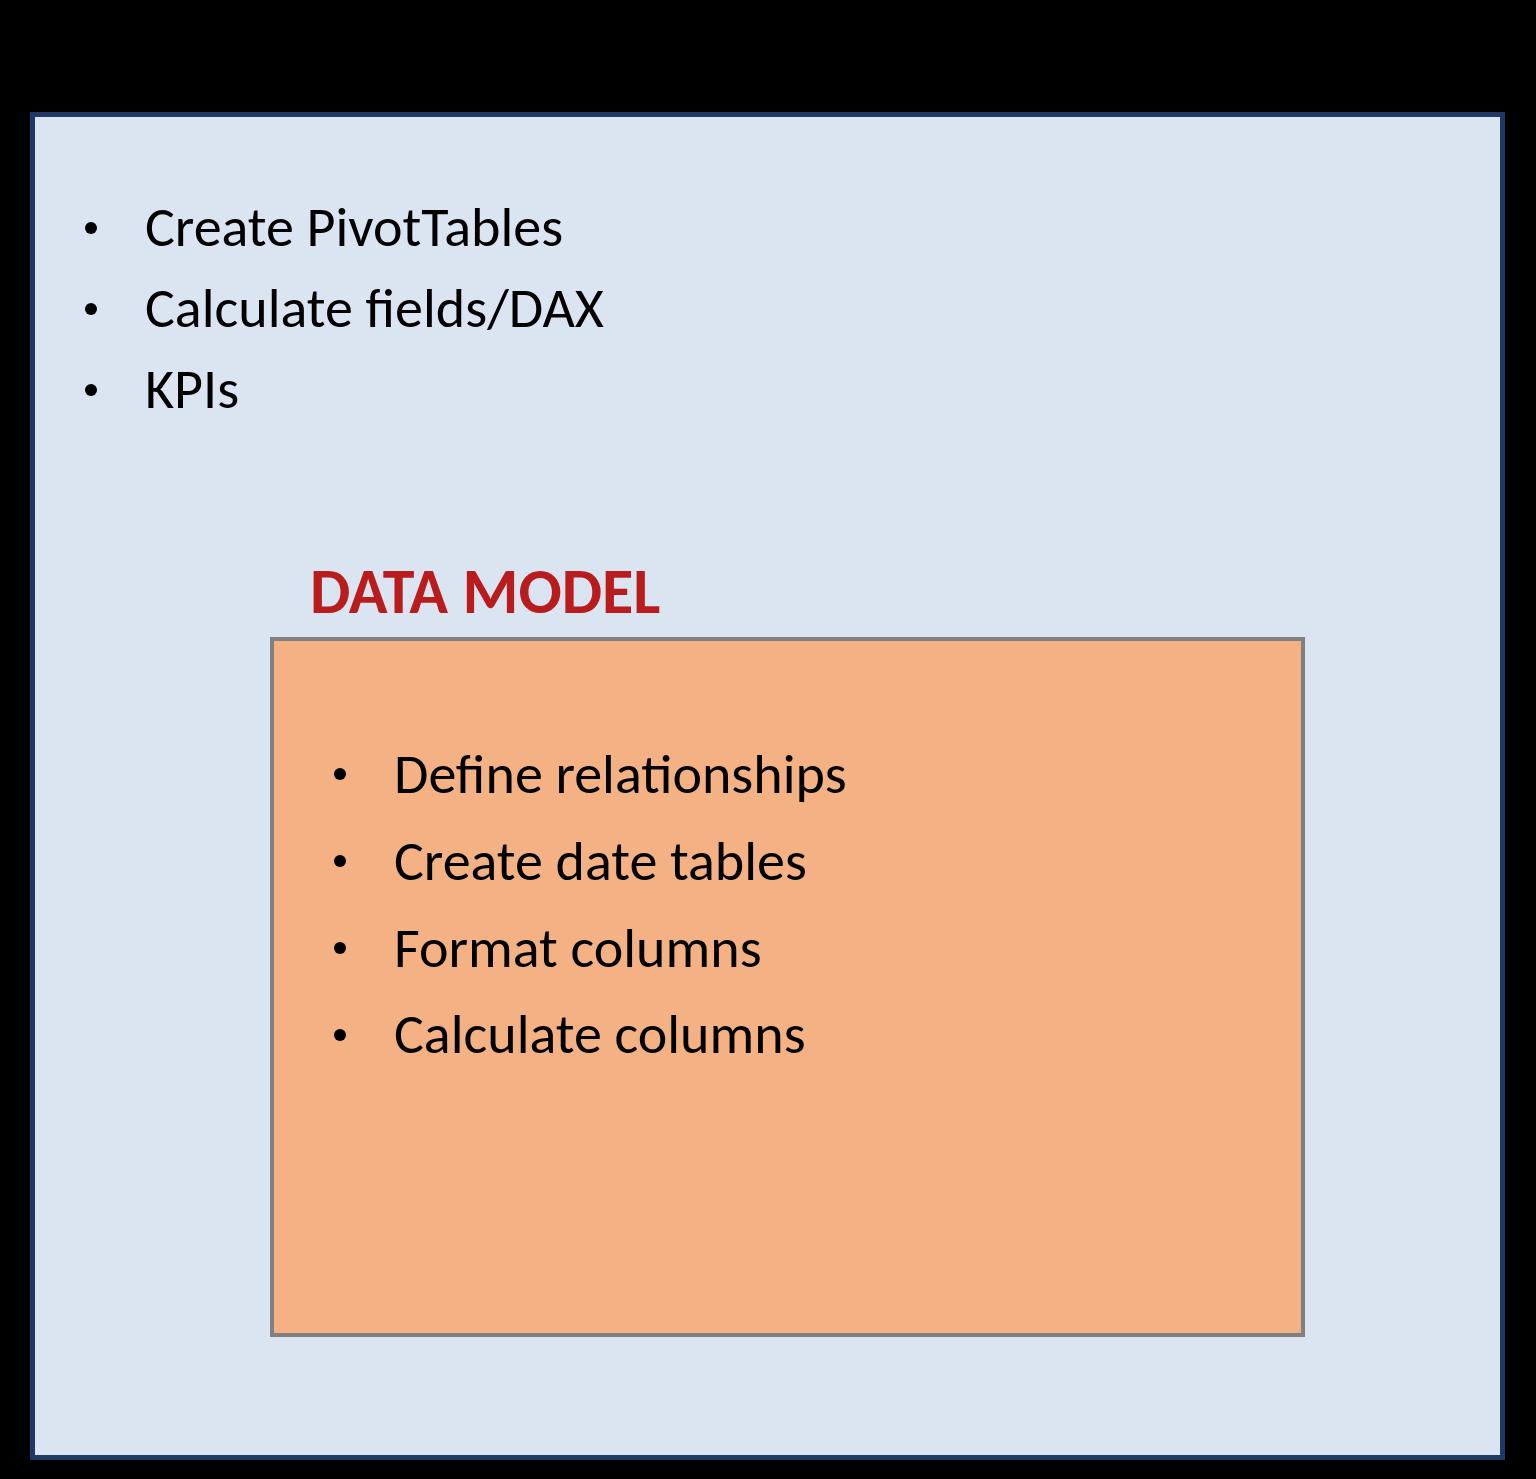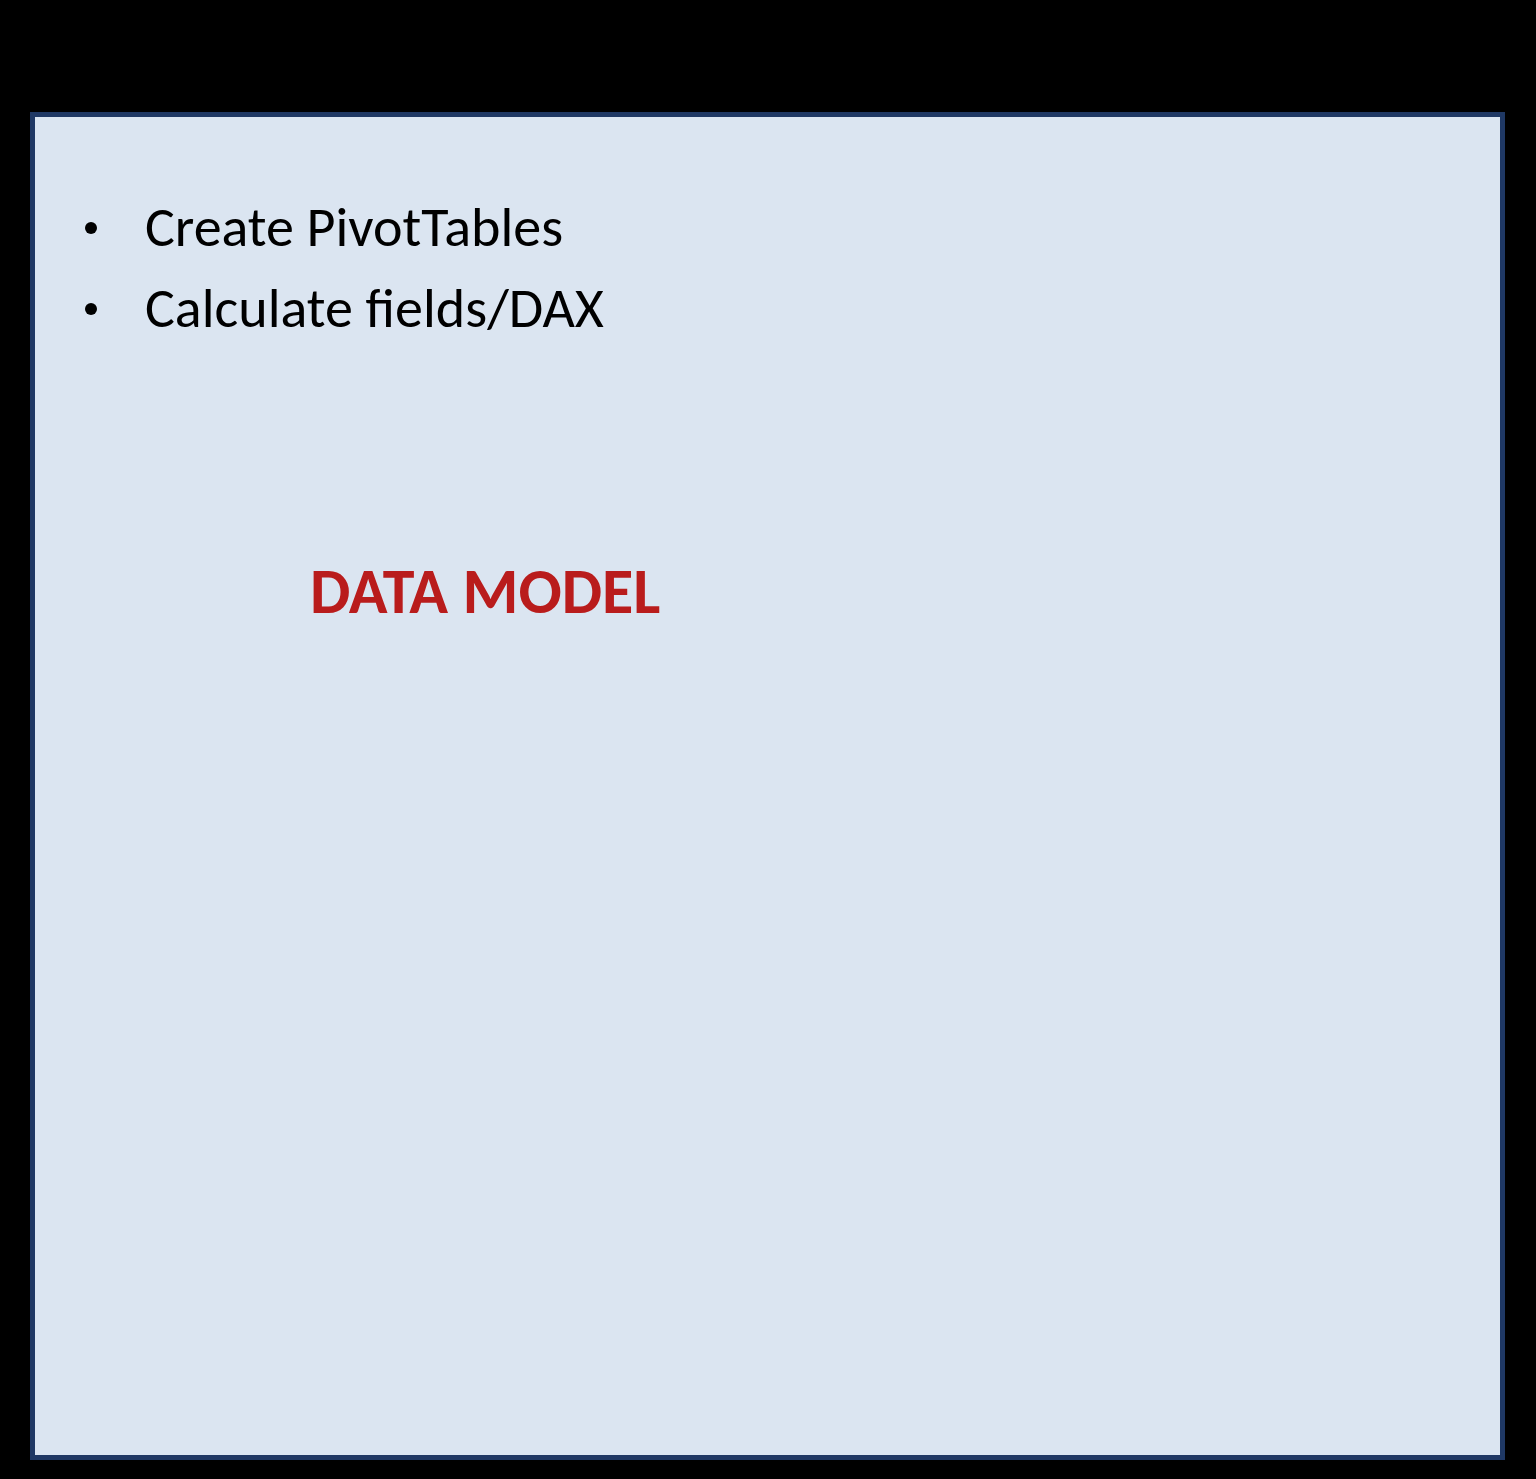--- a/index.html
+++ b/index.html
@@ -84,17 +84,41 @@
 <div class="outer-box">
   <div class="outer-list">
     <div class="bullet-item">
       <span class="bullet"></span>
       <span>Create PivotTables</span>
     </div>
     <div class="bullet-item">
       <span class="bullet"></span>
       <span>Calculate fields/DAX</span>
     </div>
+    <div class="bullet-item">
+      <span class="bullet"></span>
+      <span>KPIs</span>
+    </div>
   </div>
 
   <div class="inner-title">DATA MODEL</div>
 
+  <div class="inner-box">
+    <div class="inner-list">
+      <div class="bullet-item">
+        <span class="bullet"></span>
+        <span>Define relationships</span>
+      </div>
+      <div class="bullet-item">
+        <span class="bullet"></span>
+        <span>Create date tables</span>
+      </div>
+      <div class="bullet-item">
+        <span class="bullet"></span>
+        <span>Format columns</span>
+      </div>
+      <div class="bullet-item">
+        <span class="bullet"></span>
+        <span>Calculate columns</span>
+      </div>
+    </div>
+  </div>
 </div>
 
 </body></html>

